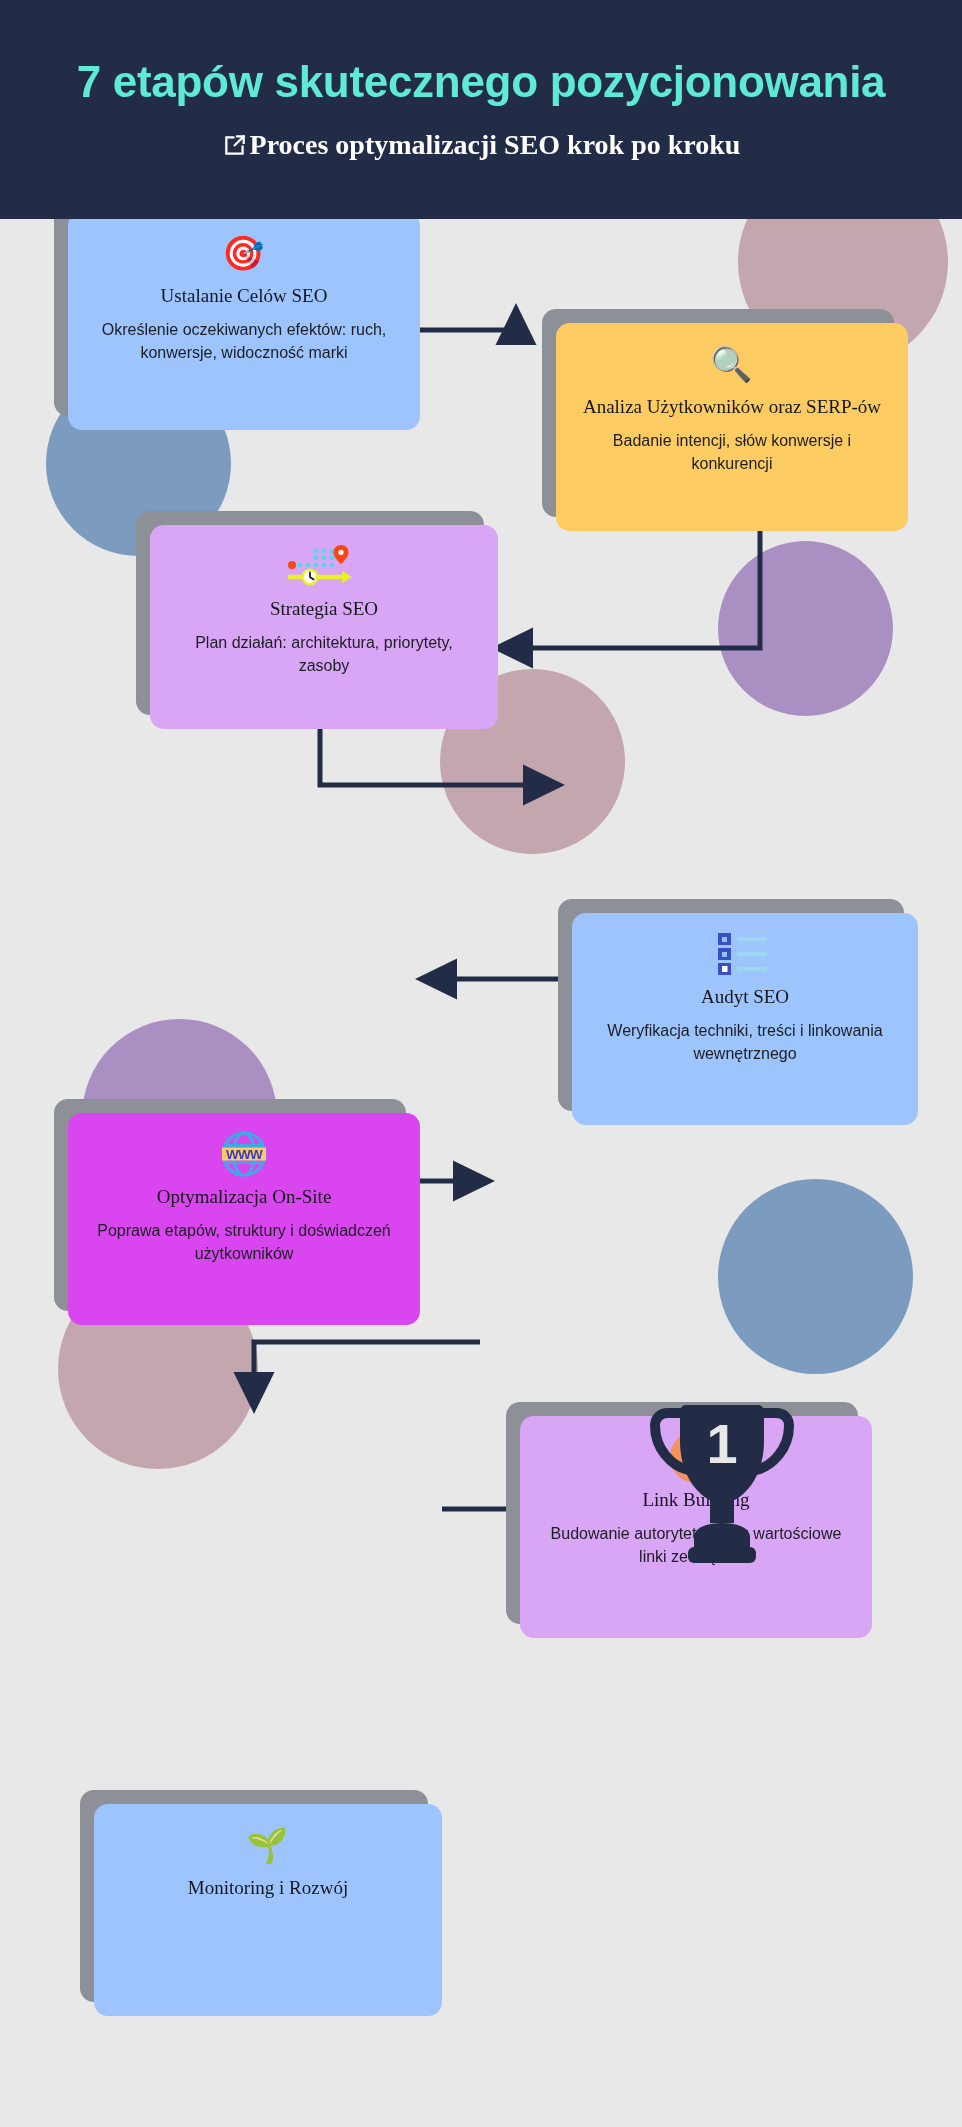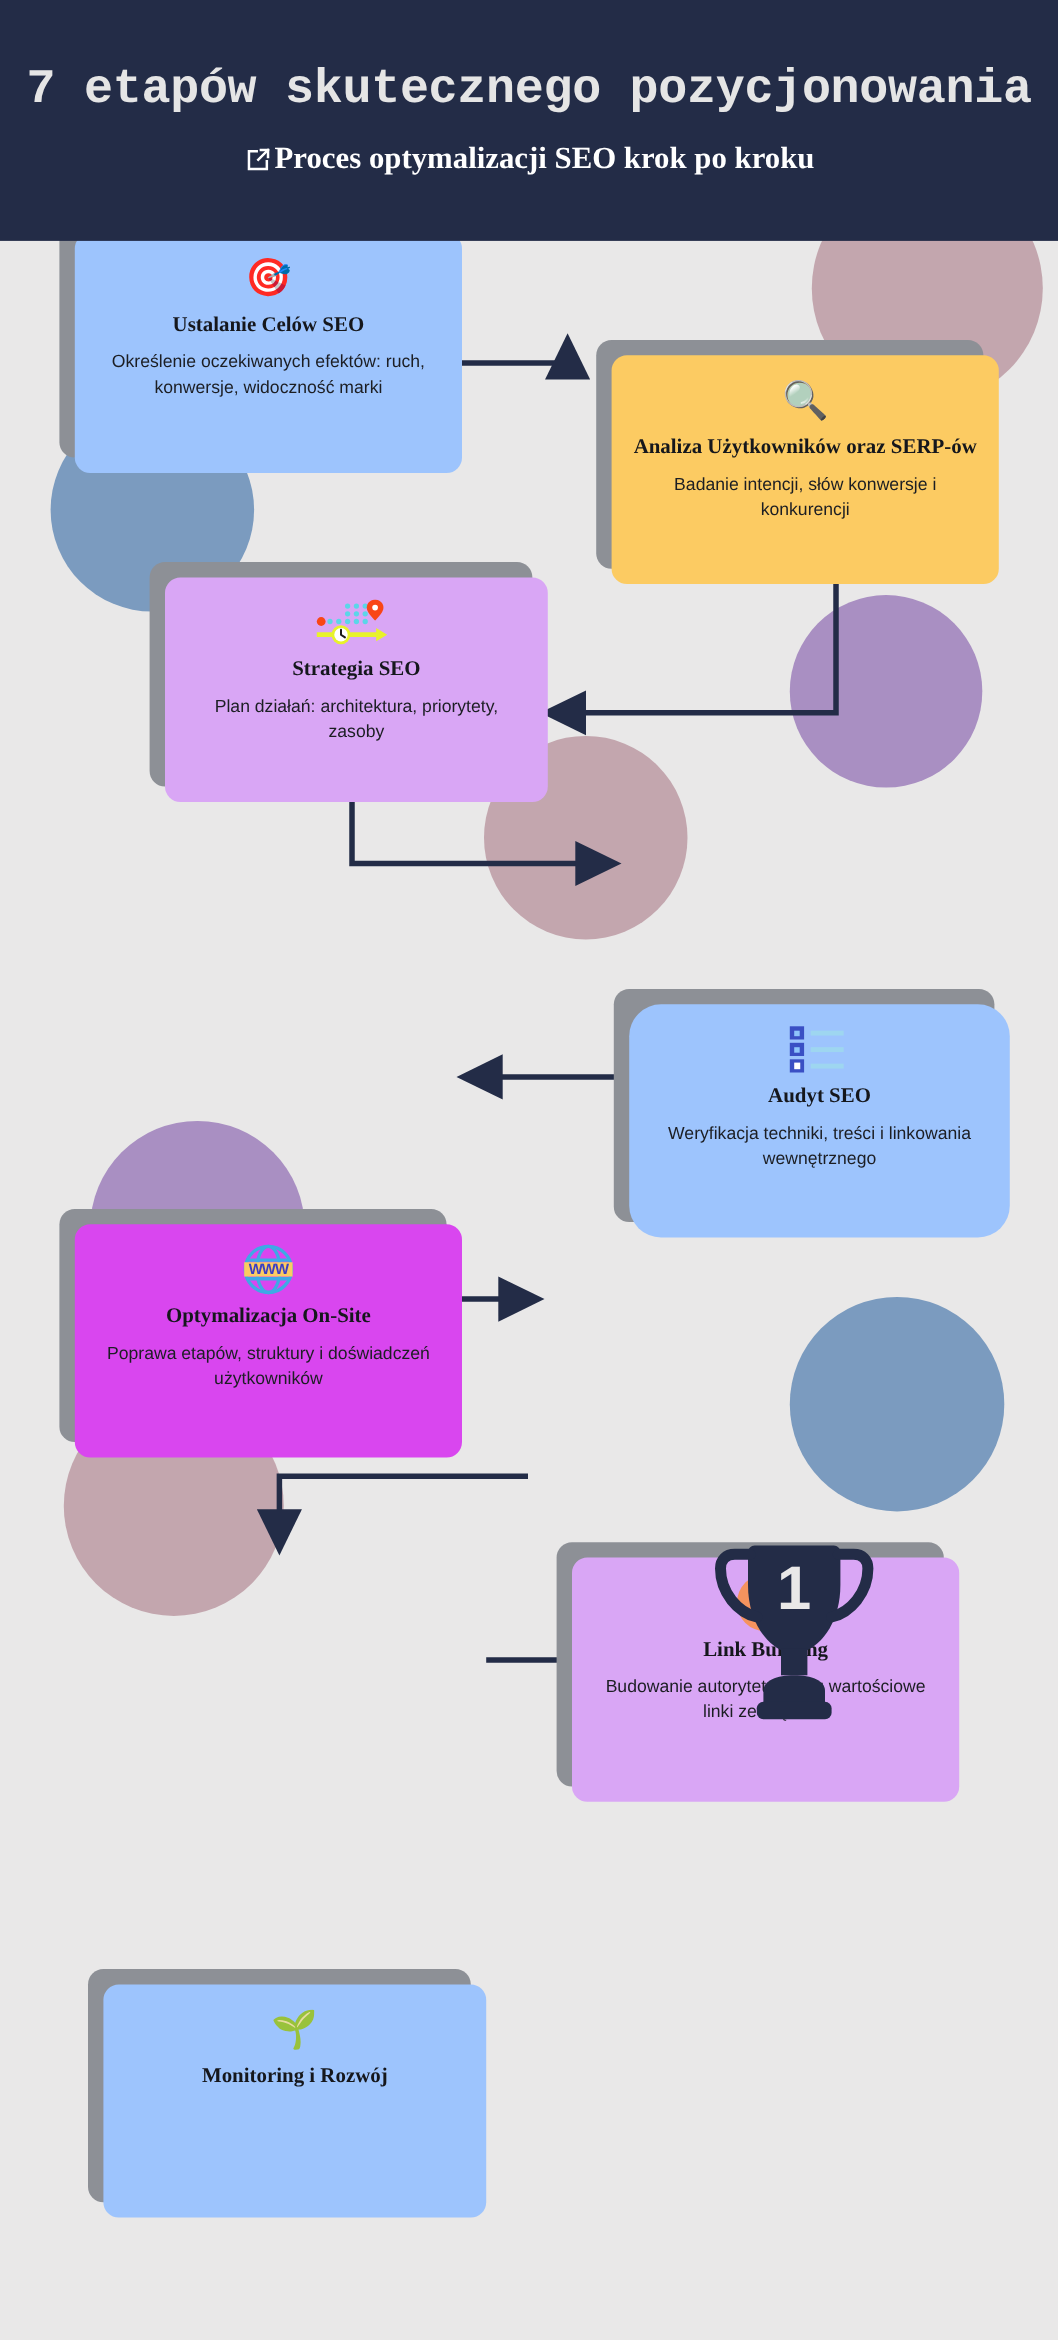--- a/index.html
+++ b/index.html
@@ -9,22 +9,22 @@
     font-family:"Liberation Sans", sans-serif;
   }
 
   
   .header {
     position:absolute; left:0; top:0; width:962px; height:219px;
     background:#232C47; display:flex; flex-direction:column;
     align-items:center; justify-content:center; z-index:40;
   }
   .header-title {
-    font-family:Liberation Mono, monospace; font-weight:bold;
-    font-size:44px; color:#e5e5e5; letter-spacing:-0.3px; line-height:1.1;
+    font-family:Liberation Sans, sans-serif; font-weight:bold;
+    font-size:44px; color:#5eead4; letter-spacing:-0.3px; line-height:1.1;
   }
   .header-sub-row { display:flex; align-items:center; gap:2px; margin-top:22px; }
   .header-sub {
     font-family:"Liberation Serif", serif; font-weight:bold;
     font-size:28px; color:#FFFFFF;
   }
   .ext-icon { width:26px; height:26px; display:block; }
 
   
   .canvas { position:absolute; left:0; top:219px; width:962px; height:1908px; }
@@ -43,21 +43,21 @@
   }
   .card {
     position:relative; width:100%; height:100%; border-radius:14px;
     display:flex; flex-direction:column; align-items:center;
     padding:20px 18px 18px; overflow:hidden;
   }
   .card-icon { font-size:34px; line-height:1; margin-bottom:10px; height:42px;
                display:flex; align-items:center; justify-content:center; }
   .card-icon svg { display:block; }
   .card-title {
-    font-family:"Liberation Serif", serif; font-weight:bold;
+    font-family:"Liberation Serif", serif; font-weight:normal;
     font-size:19px; color:#15171C; text-align:left; line-height:1.25;
     margin-bottom:10px;
   }
   .card-desc {
     font-family:"Liberation Sans", sans-serif; font-size:16px;
     color:#1C1E23; text-align:center; line-height:1.45;
   }
 
   .trophy { position:absolute; z-index:12; }
 </style>
@@ -160,21 +160,21 @@
           <path d="M24 27.4 V32 L27.6 34.4" stroke="#1B1B1B" stroke-width="1.8" fill="none" stroke-linecap="round"></path>
         </svg>
       </div>
       <div class="card-title">Strategia SEO</div>
       <div class="card-desc">Plan działań: architektura, priorytety, zasoby</div>
     </div>
   </div>
 
   <div class="card-wrap" style="left:572px; top:694px; width:346px; height:212px;">
     <div class="card-shadow"></div>
-    <div class="card" style="background:#9DC4FD;border-radius:29px;">
+    <div class="card" style="background:#9DC4FD;">
       <div class="card-icon">
         <svg width="58" height="44" viewBox="0 0 58 44">
           <g>
             <rect x="2" y="1" width="13" height="12" fill="#3A4FC4"></rect>
             <rect x="6" y="5" width="5" height="5" fill="#8EC4FB"></rect>
             <rect x="21" y="5" width="30" height="4.4" fill="#9ED6F0"></rect>
             <rect x="2" y="16" width="13" height="12" fill="#3A4FC4"></rect>
             <rect x="6" y="20" width="5" height="5" fill="#8EC4FB"></rect>
             <rect x="21" y="20" width="30" height="4.4" fill="#9ED6F0"></rect>
             <rect x="2" y="31" width="13" height="12" fill="#3A4FC4"></rect>

